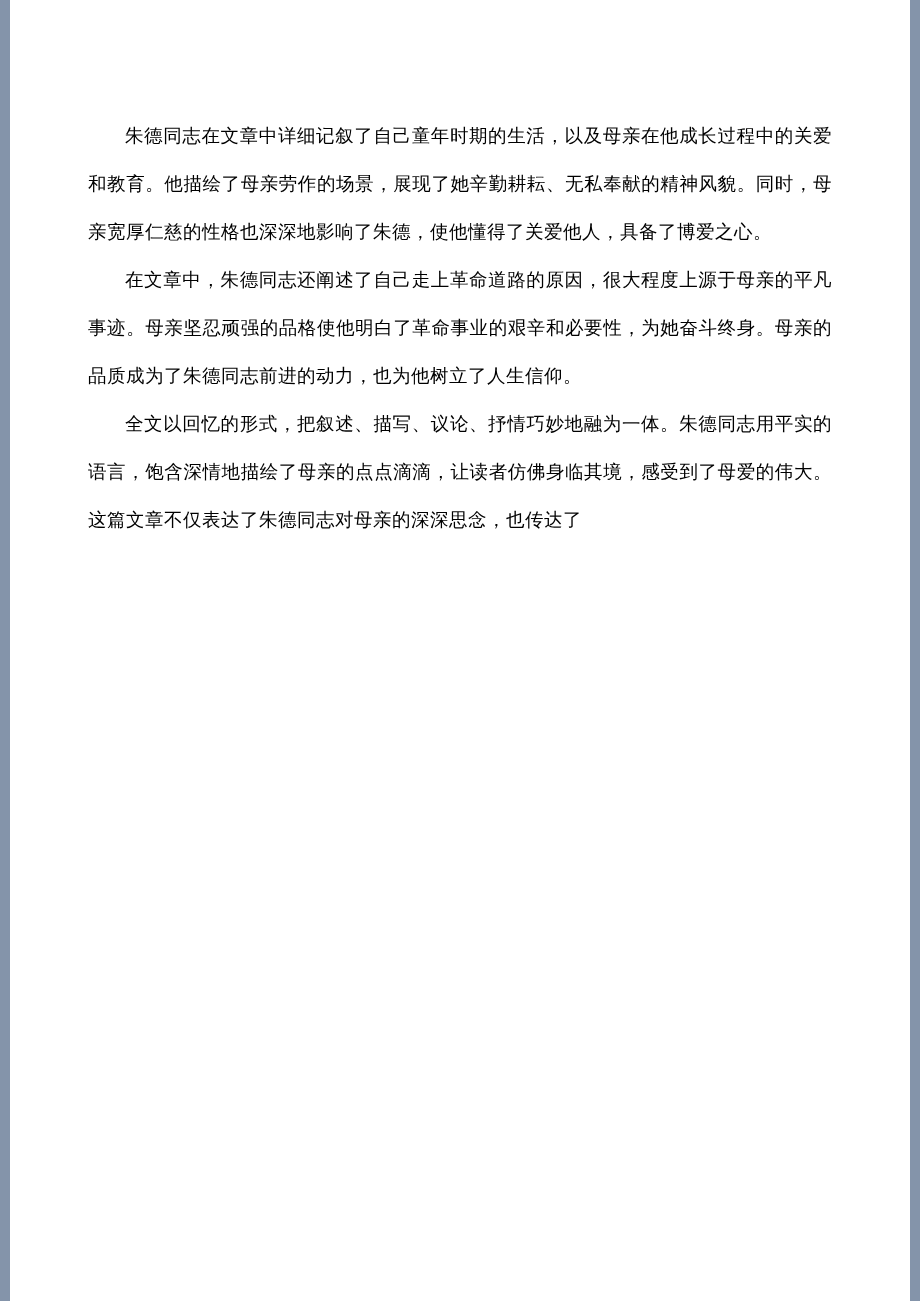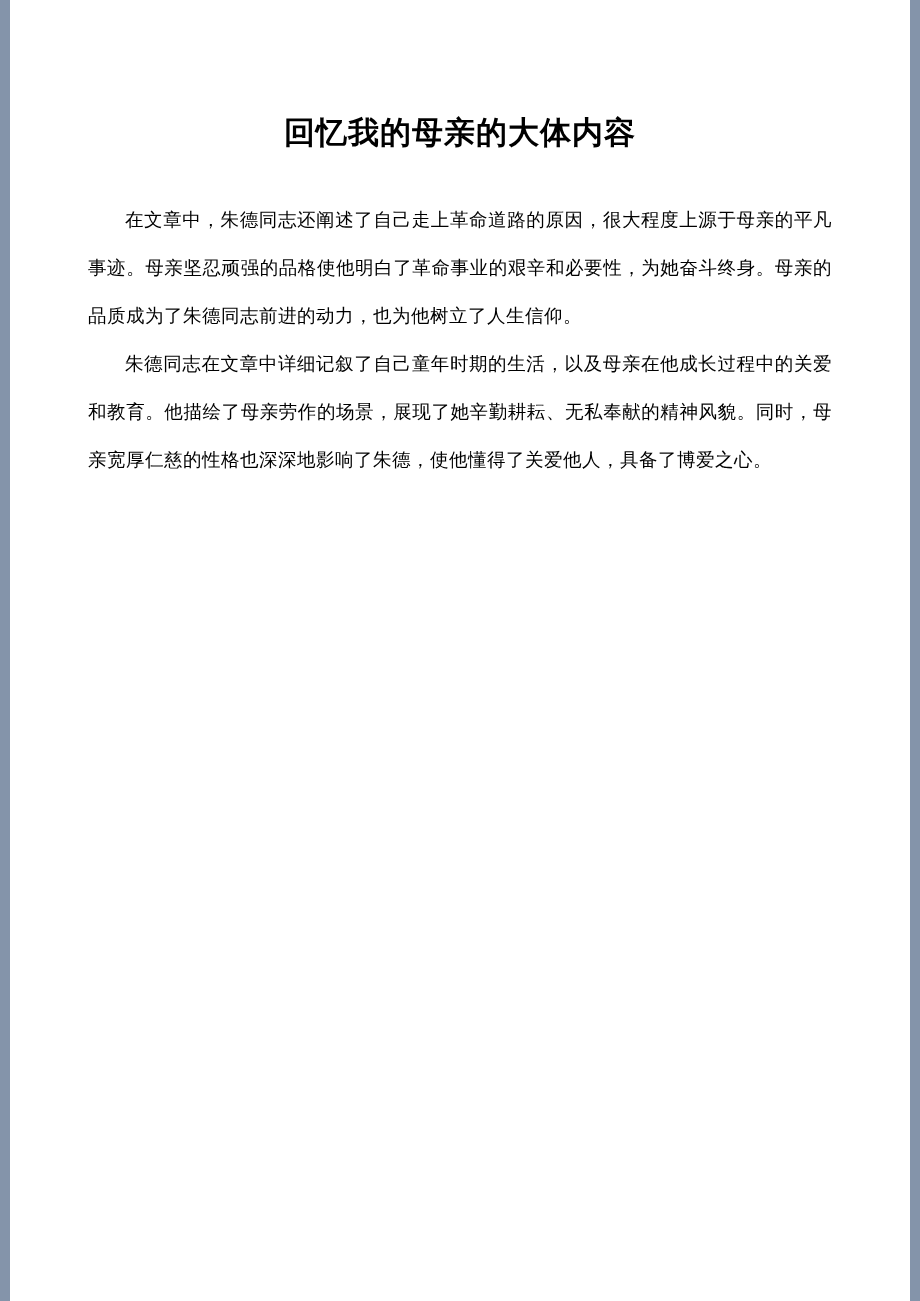--- a/index.html
+++ b/index.html
@@ -58,22 +58,22 @@
 </head>
 <body>
 
 <div class="viewport">
   <div class="edge left"></div>
   <div class="edge right"></div>
 
   <div class="sheet">
     <div class="content">
 
-      <h1 class="doc-title">回忆我的母亲的大体内容</h1>
 
       <div class="doc-body">
+        <p>朱德同志在文章中详细记叙了自己童年时期的生活，以及母亲在他成长过程中的关爱和教育。他描绘了母亲劳作的场景，展现了她辛勤耕耘、无私奉献的精神风貌。同时，母亲宽厚仁慈的性格也深深地影响了朱德，使他懂得了关爱他人，具备了博爱之心。</p>
         <p>在文章中，朱德同志还阐述了自己走上革命道路的原因，很大程度上源于母亲的平凡事迹。母亲坚忍顽强的品格使他明白了革命事业的艰辛和必要性，为她奋斗终身。母亲的品质成为了朱德同志前进的动力，也为他树立了人生信仰。</p>
-        <p>朱德同志在文章中详细记叙了自己童年时期的生活，以及母亲在他成长过程中的关爱和教育。他描绘了母亲劳作的场景，展现了她辛勤耕耘、无私奉献的精神风貌。同时，母亲宽厚仁慈的性格也深深地影响了朱德，使他懂得了关爱他人，具备了博爱之心。</p>
+        <p>全文以回忆的形式，把叙述、描写、议论、抒情巧妙地融为一体。朱德同志用平实的语言，饱含深情地描绘了母亲的点点滴滴，让读者仿佛身临其境，感受到了母爱的伟大。这篇文章不仅表达了朱德同志对母亲的深深思念，也传达了</p>
       </div>
 
     </div>
   </div>
 </div>
 
 </body></html>

